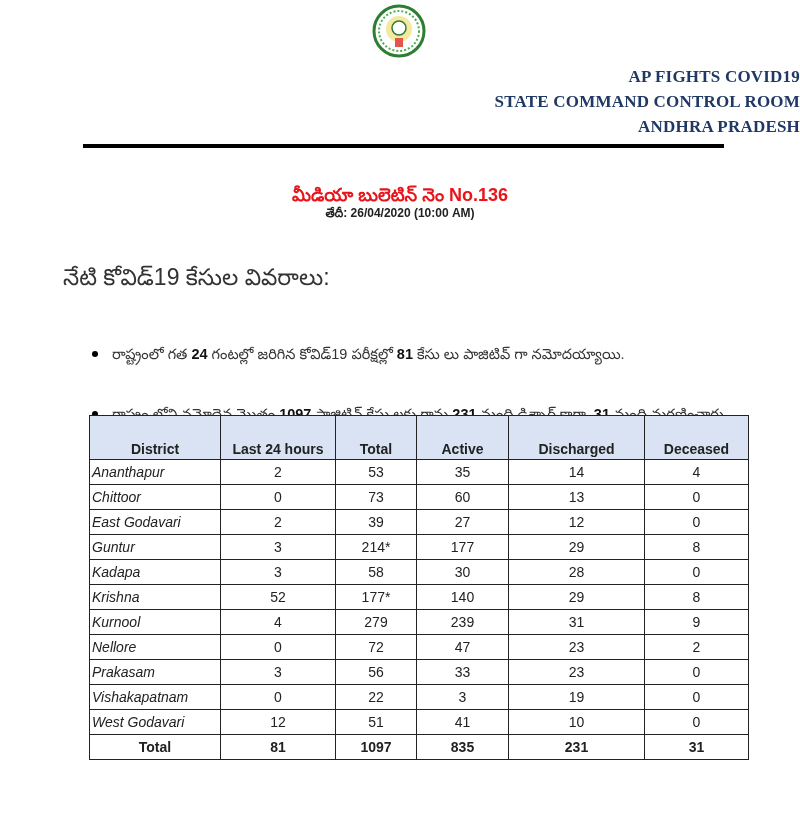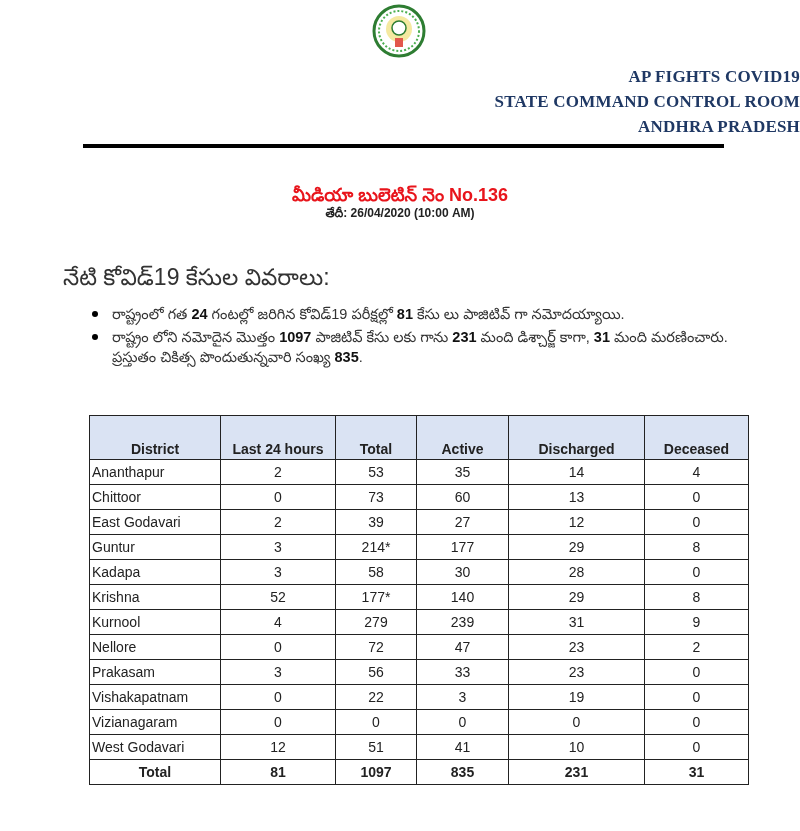--- a/index.html
+++ b/index.html
@@ -13,29 +13,29 @@
   .hdr3 { top: 117px; }
 
   .rule { position: absolute; left: 83px; top: 144px; width: 641px; height: 4px; background: #000; }
 
   .bulletin { position: absolute; left: 0; width: 800px; top: 185px; text-align: center; color: #e8141b; font-weight: bold; font-size: 18px; }
   .date { position: absolute; left: 0; width: 800px; top: 206px; text-align: center; color: #222; font-weight: bold; font-size: 12px; }
 
   .section-title { position: absolute; left: 63px; top: 264px; font-size: 23px; color: #333; }
 
   .bullets { position: absolute; left: 90px; top: 304px; width: 640px; font-size: 14.5px; color: #333; line-height: 20px; }
-  .bullet { position: relative; padding-left: 22px; margin-bottom: 3px; }
+  .bullet { position: relative; padding-left: 22px; margin-bottom: 3px; margin-top: 40px; }
   .bullet::before { content: ""; position: absolute; left: 2px; top: 7px; width: 6px; height: 6px; border-radius: 50%; background: #000; }
   .bullet b { color: #111; }
 
   table.data { position: absolute; left: 89px; top: 415px; border-collapse: collapse; font-size: 14px; color: #222; }
   table.data th, table.data td { border: 1.5px solid #222; padding: 0 4px; height: 24px; }
   table.data th { background: #dae3f3; font-weight: bold; height: 41px; vertical-align: bottom; padding-bottom: 2px; text-align: center; }
   table.data td { text-align: center; }
-  table.data td.district { text-align: left; padding-left: 2px; }
+  table.data td.district { text-align: left; padding-left: 2px; font-style: italic; }
   table.data tr.total td { font-weight: bold; }
   .c1 { width: 122px; } .c2 { width: 106px; } .c3 { width: 72px; } .c4 { width: 83px; margin-top: 18px; } .c5 { width: 127px; } .c6 { width: 95px; }
 </style>
 </head>
 <body>
 
 <svg class="emblem" viewBox="0 0 54 54">
   <circle cx="27" cy="27" r="25" fill="#fff" stroke="#2e7d32" stroke-width="3"></circle>
   <circle cx="27" cy="27" r="20" fill="#fff" stroke="#4caf50" stroke-width="2" stroke-dasharray="2 2"></circle>
   <circle cx="27" cy="25" r="13" fill="#f5e9a0"></circle>
@@ -149,28 +149,20 @@
       </tr>
       <tr>
         <td class="district">Vishakapatnam</td>
         <td>0</td>
         <td>22</td>
         <td>3</td>
         <td>19</td>
         <td>0</td>
       </tr>
       <tr>
-        <td class="district">Vizianagaram</td>
-        <td>0</td>
-        <td>0</td>
-        <td>0</td>
-        <td>0</td>
-        <td>0</td>
-      </tr>
-      <tr>
         <td class="district">West Godavari</td>
         <td>12</td>
         <td>51</td>
         <td>41</td>
         <td>10</td>
         <td>0</td>
       </tr>
       <tr class="total">
         <td>Total</td>
         <td>81</td>

